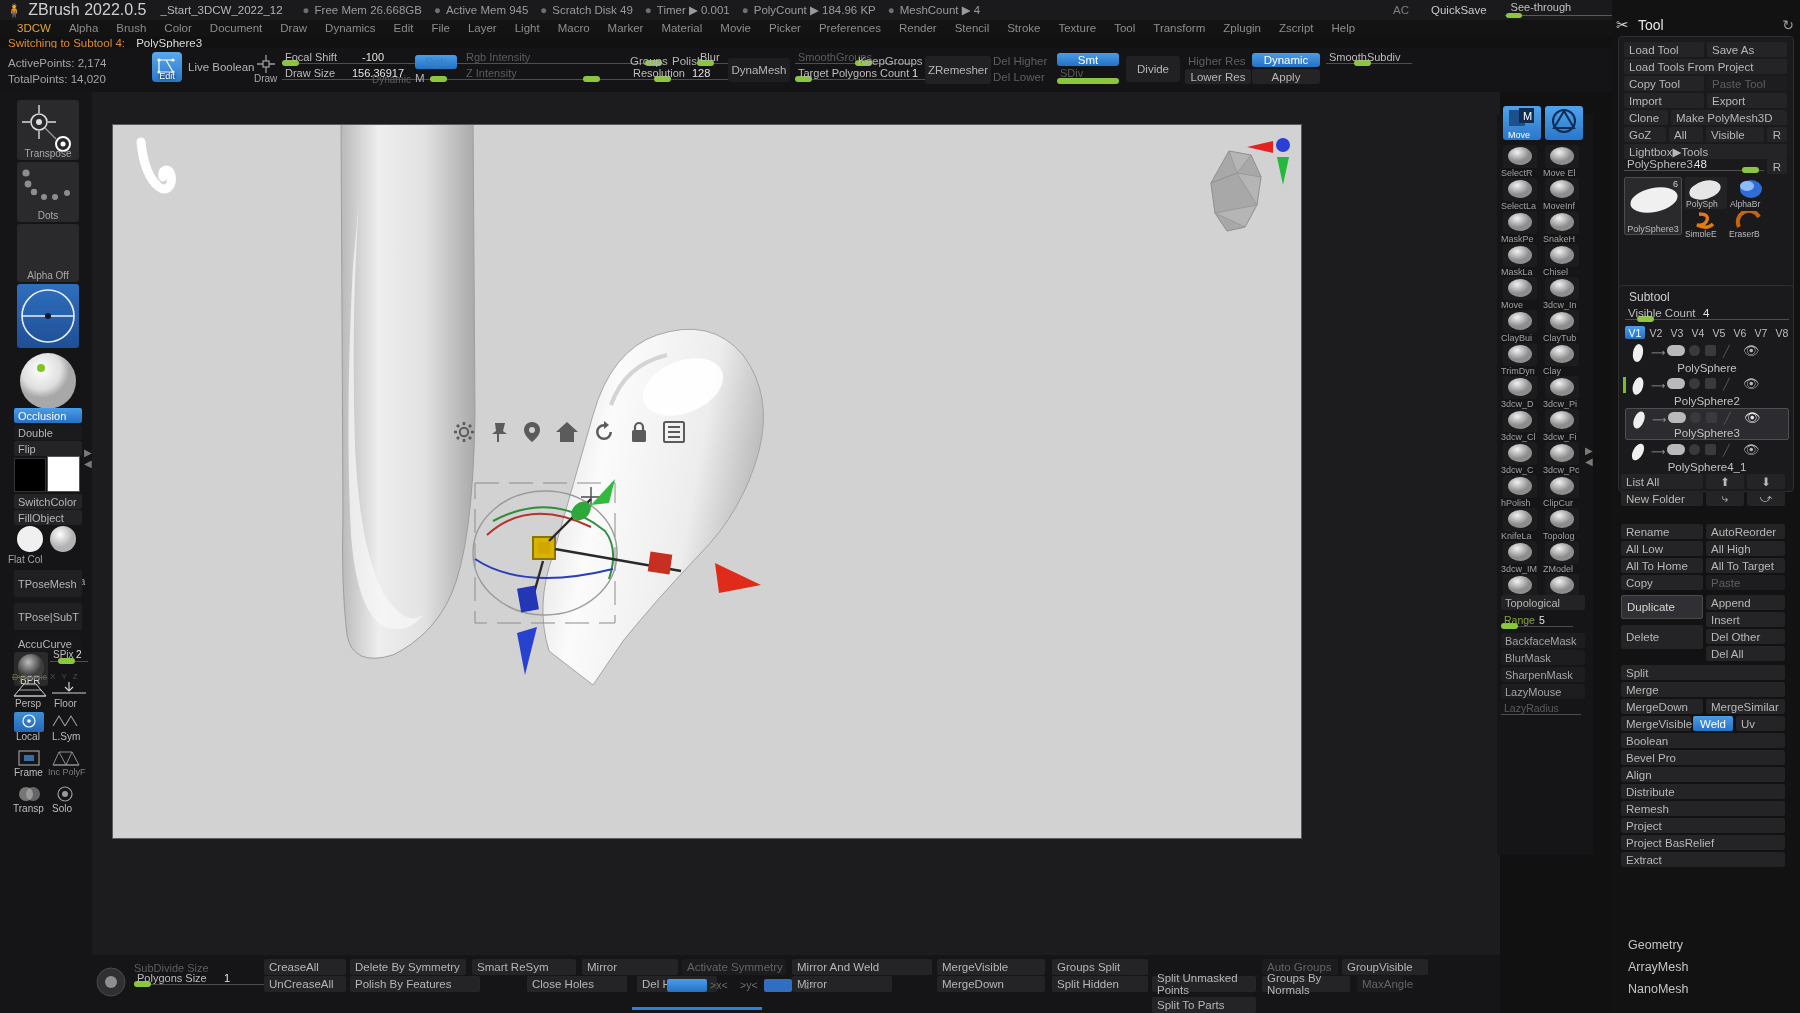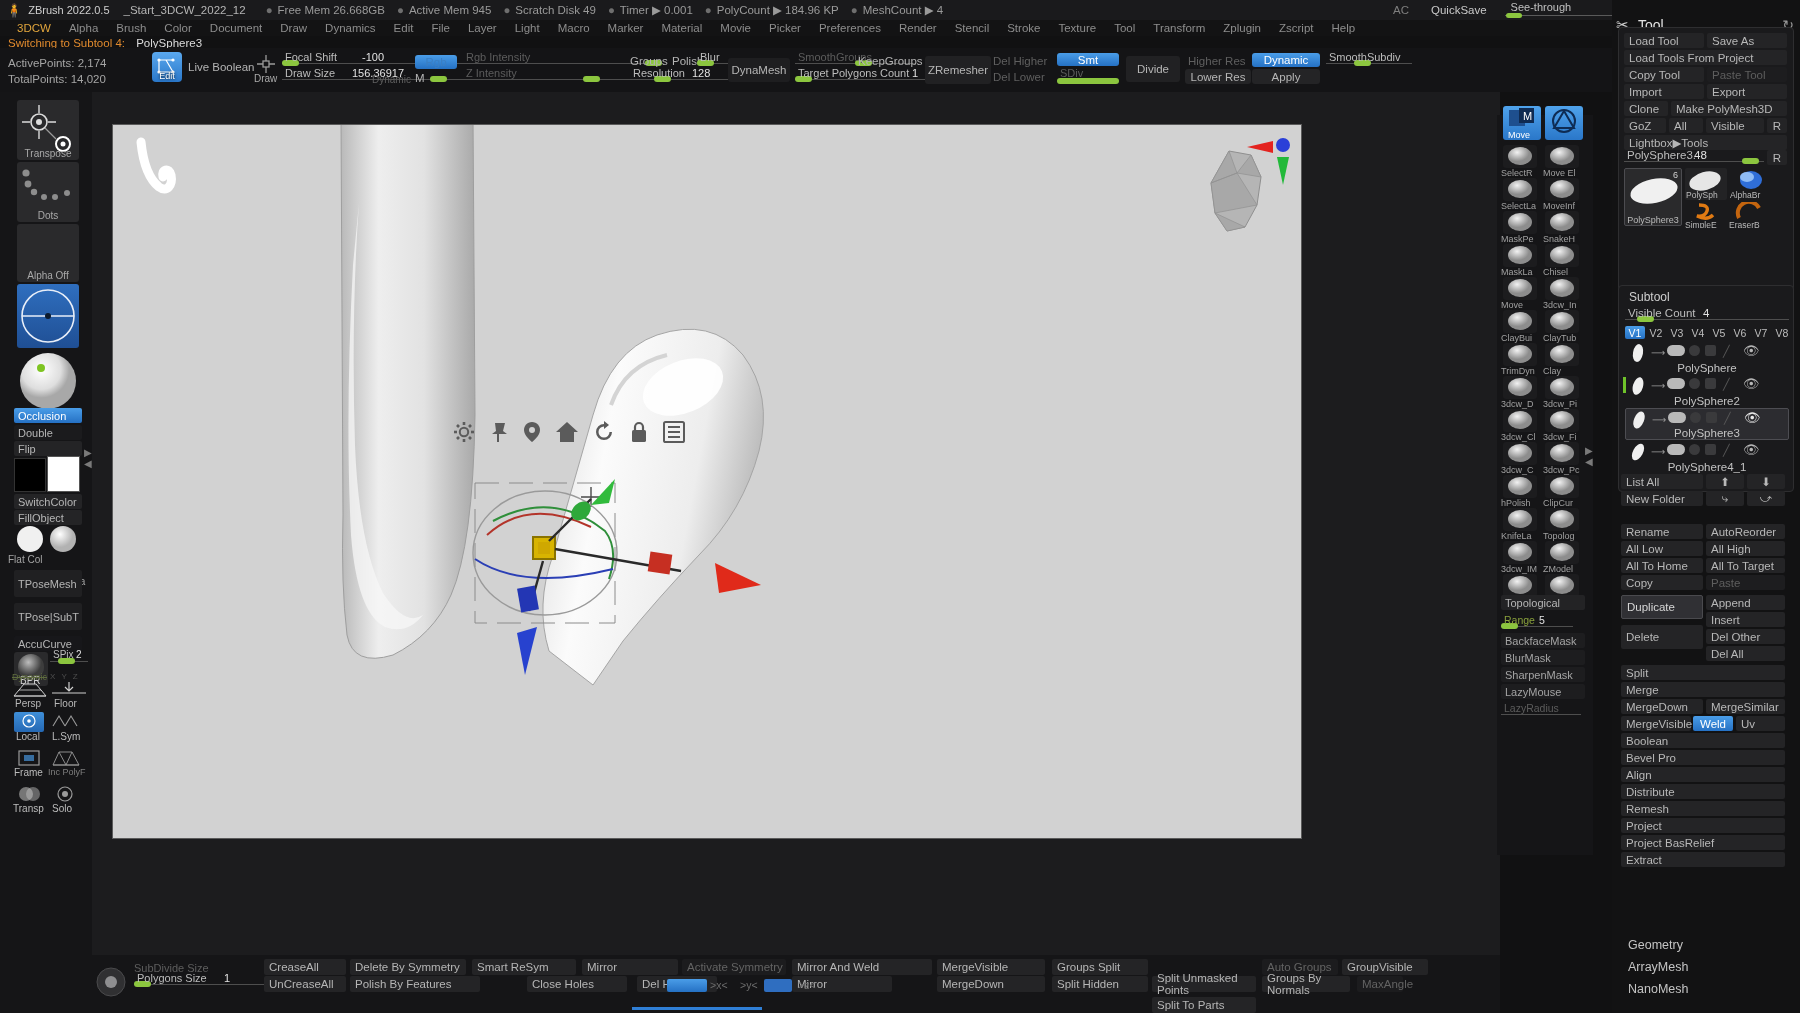--- a/index.html
+++ b/index.html
@@ -9,21 +9,21 @@
     font-family:"Liberation Sans", sans-serif;
     color:#b9b9b9; font-size:12px;
     background:#111112;
   }
   .nosel{ user-select:none; }
 
   
   #titlebar{ position:absolute; left:0; top:0; width:1800px; height:20px;
     background:#1a1a1c; display:flex; align-items:center; padding-left:6px; gap:0; }
   #titlebar .zlogo{ color:#d8d8d8; font-size:13px; margin-right:6px; }
-  #titlebar .tname{ color:#cfcfcf; font-size:11px; margin-right:14px; }
+  #titlebar .tname{ color:#cfcfcf; font-size:16px; margin-right:14px; }
   #titlebar .doc{ color:#b5b5b5; font-size:11.5px; margin-right:20px; }
   #titlebar .stat{ color:#9a9a9a; font-size:11.5px; margin-right:12px; white-space:nowrap;}
   #titlebar .stat .dot{ color:#6f6f6f; margin-right:5px; }
   #titlebar .spacer{ flex:1; }
   #titlebar .ac{ color:#7e7e7e; font-size:11.5px; margin-right:22px;}
   #titlebar .qs{ color:#c9c9c9; font-size:11.5px; margin-right:18px;}
   .seethru{ position:relative; width:120px; height:14px; margin-right:14px; }
   .seethru .lbl{ position:absolute; left:6px; top:-2px; font-size:11px; color:#c0c0c0; }
   .seethru .val{ position:absolute; right:6px; top:-2px; font-size:11px; color:#d6d6d6; }
   .seethru .track{ position:absolute; left:0; bottom:1px; width:120px; height:1px; background:#5a5a5a; }
@@ -933,21 +933,21 @@
   <div style="position:absolute;left:88px;top:330px;width:8px;height:22px;color:#7a7a7a;font-size:10px">▶<br>◀</div>
 </div>
 
 <div id="toolpanel">
   <div id="toolhdr">
     <span class="hammer">✂</span>
     <span class="ttl">Tool</span>
     <span class="reset">↻</span>
   </div>
 
-  <div class="tpgroup" style="top:27px; height:276px;padding-left:8px;">
+  <div class="tpgroup" style="top:36px; height:276px;padding-left:8px;">
     <div class="tbtn" style="left:5px;top:5px;width:80px">Load Tool</div>
     <div class="tbtn" style="left:88px;top:5px;width:80px">Save As</div>
     <div class="tbtn" style="left:5px;top:22px;width:163px">Load Tools From Project</div>
     <div class="tbtn" style="left:5px;top:39px;width:80px">Copy Tool</div>
     <div class="tbtn dim" style="left:88px;top:39px;width:80px">Paste Tool</div>
     <div class="tbtn" style="left:5px;top:56px;width:80px">Import</div>
     <div class="tbtn" style="left:88px;top:56px;width:80px">Export</div>
     <div class="tbtn" style="left:5px;top:73px;width:44px">Clone</div>
     <div class="tbtn" style="left:52px;top:73px;width:116px">Make PolyMesh3D</div>
     <div class="tbtn" style="left:5px;top:90px;width:42px">GoZ</div>

